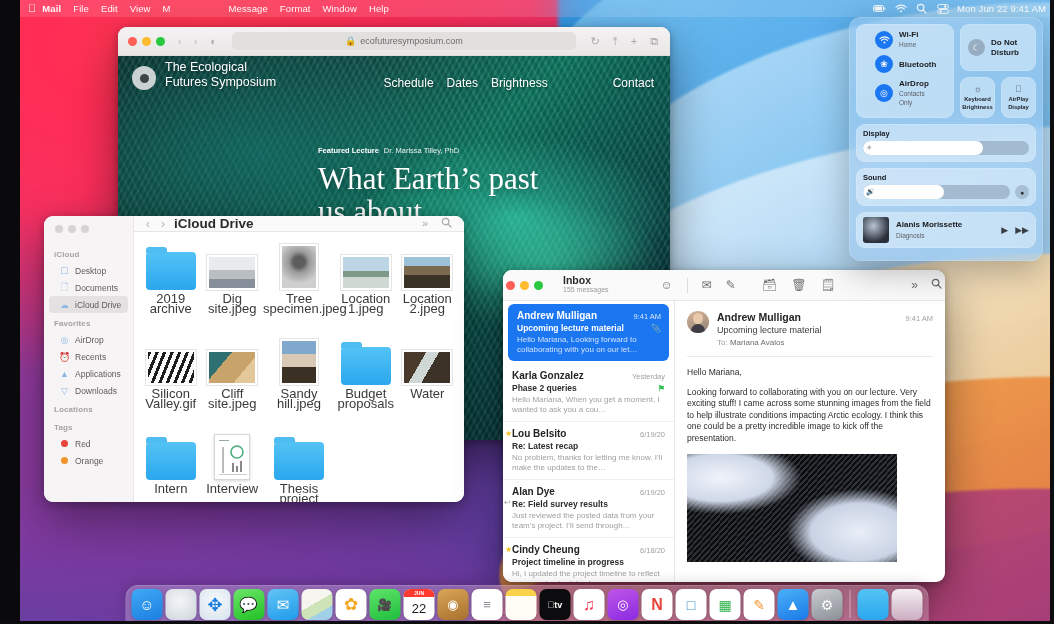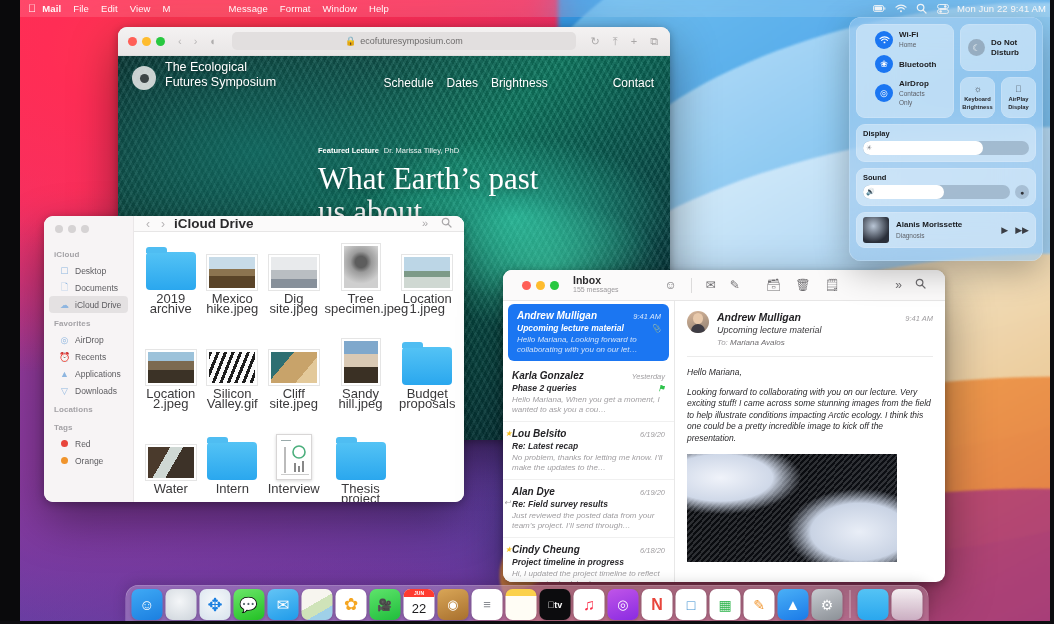--- a/index.html
+++ b/index.html
@@ -161,30 +161,30 @@
   .doc { width:36px; height:46px; background:#fff; border:1px solid #d8d6d6; box-shadow:0 1px 3px rgba(0,0,0,.16); position:relative; overflow:hidden; }
   .fd-label { font-size:13px; color:#3a393b; text-align:center; line-height:10px; max-width:72px; }
 
   
   .mail {
     position:absolute; left:503px; top:270px; width:442px; height:312px;
     border-radius:9px; overflow:hidden; z-index:40; background:#fff;
     box-shadow: 0 18px 48px rgba(0,0,0,.42), 0 2px 8px rgba(0,0,0,.3);
     display:flex; flex-direction:column;
   }
-  .ml-bar { height:31px; display:flex; align-items:center; padding:0 19px; gap:8px; background:#fbfafa; border-bottom:1px solid rgba(0,0,0,.08); }
+  .ml-bar { height:31px; display:flex; align-items:center; padding:0 3px; gap:14px; background:#fbfafa; border-bottom:1px solid rgba(0,0,0,.08); }
   .ml-tl { display:flex; gap:5px; }
   .ml-tl i { width:9px;height:9px;border-radius:50%;display:block; }
   .ml-box { margin-left:6px; line-height:10px; }
   .ml-box .t { font-size:10.5px; font-weight:bold; color:#2b2a2c; }
   .ml-box .s { font-size:7px; color:#9b999c; }
   .ml-icons { margin-left:38px; display:flex; align-items:center; gap:14px; color:#6f6d70; font-size:12px; }
   .ml-sep { width:1px; height:15px; background:rgba(0,0,0,.12); }
   .ml-right { margin-left:auto; display:flex; gap:13px; color:#6f6d70; font-size:12px; }
-  .ml-body { flex:1; display:flex; min-height:0;font-style:italic; }
+  .ml-body { flex:1; display:flex; min-height:0; }
   .ml-list { width:172px; border-right:1px solid rgba(0,0,0,.09); background:#fff; overflow:hidden; }
   .ml-row { padding:6px 9px 7px 9px; border-bottom:1px solid rgba(0,0,0,.06); position:relative; }
   .ml-row.sel { background:#1b76f2; border-radius:6px; margin:3px 5px; border-bottom:none; padding:6px 8px 7px 9px; }
   .ml-r1 { display:flex; align-items:baseline; }
   .ml-from { font-size:10px; font-weight:bold; color:#232225; }
   .ml-date { margin-left:auto; font-size:7.5px; color:#a09ea1; }
   .ml-subj { font-size:8.5px; font-weight:bold; color:#2c2b2e; margin-top:2px; display:flex; align-items:center; }
   .ml-prev { font-size:8px; color:#a09ea1; line-height:9.5px; margin-top:2px; }
   .ml-row.sel .ml-from, .ml-row.sel .ml-subj { color:#fff; }
   .ml-row.sel .ml-date { color:#d6e6fb; }
@@ -461,26 +461,20 @@
       <div class="fd-grid">
 
         <div class="fd-cell">
             <div class="fd-thumb">
               <div class="folder"></div>
             </div>
             <div class="fd-label">2019 archive</div>
           </div>
         <div class="fd-cell">
             <div class="fd-thumb">
-              <div class="photo" style="background:linear-gradient(#c7dbe8 0 38%,#8c7450 38% 62%,#5a4428 62% 100%)"></div>
-            </div>
-            <div class="fd-label">Mexico hike.jpeg</div>
-          </div>
-        <div class="fd-cell">
-            <div class="fd-thumb">
               <div class="photo" style="background:linear-gradient(#e8eaec 0 42%,#b9bec2 42% 70%,#87909a 70% 100%)"></div>
             </div>
             <div class="fd-label">Dig site.jpeg</div>
           </div>
         <div class="fd-cell">
             <div class="fd-thumb">
               <div class="photo tall" style="background:radial-gradient(circle at 50% 38%, #5d5d5d 18%, #9b9b9b 34%, #cfcfcf 70%)"></div>
             </div>
             <div class="fd-label">Tree specimen.jpeg</div>
           </div>

